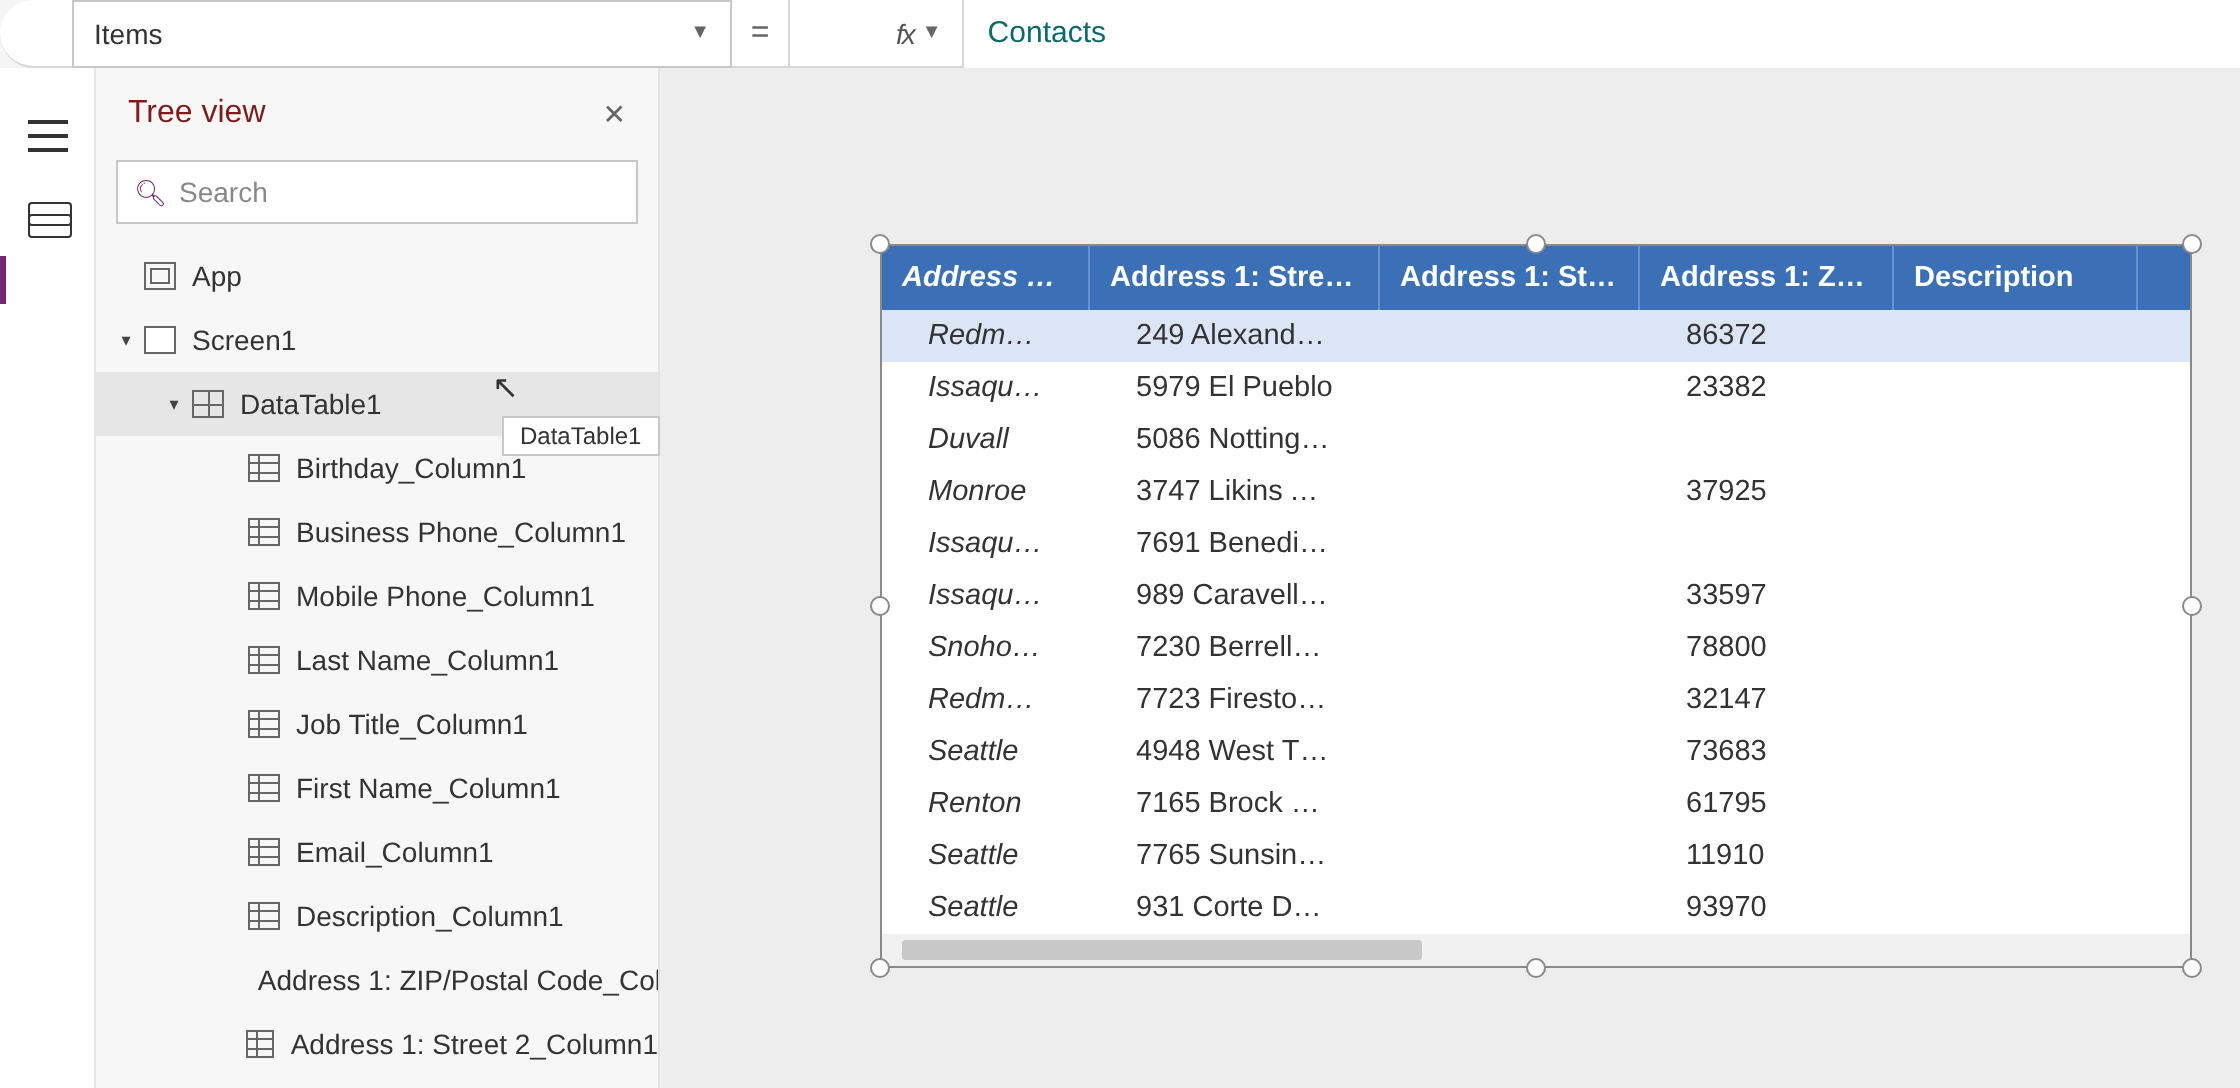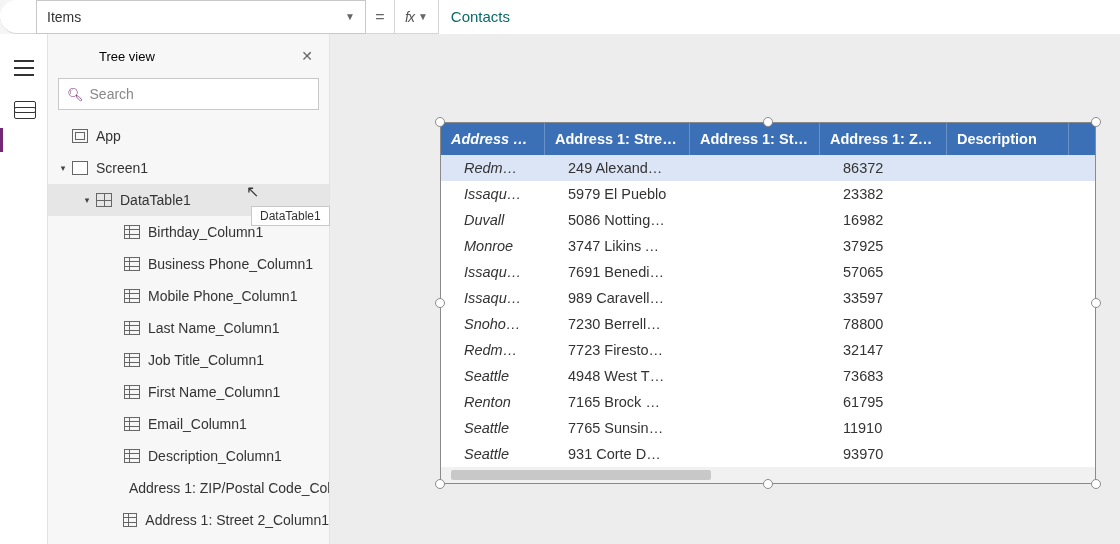--- a/index.html
+++ b/index.html
@@ -5,39 +5,39 @@
   * { box-sizing: border-box; margin: 0; padding: 0; font-family: "Segoe UI", Arial, sans-serif; }
   body { background: #f5f5f5; width: 1120px; height: 544px; overflow: hidden; }
 
   
   .formula-row { display: flex; align-items: center; height: 34px; background: #fff; border-bottom: 1px solid #d6d6d6; border-radius: 17px; }
   .prop-dd { width: 330px; height: 34px; margin-left: 36px; border: 1px solid #c8c8c8; display: flex; align-items: center; padding: 0 10px; font-size: 14px; color: #333; background: #fff; }
   .prop-dd .dd-label { flex: 1; }
   .prop-dd .chev { color: #666; font-size: 10px; }
   .eq { width: 28px; text-align: center; color: #666; font-size: 16px; }
   .fx-box { display: flex; align-items: center; height: 34px; border-left: 1px solid #d6d6d6; padding: 0 10px; }
-  .fx-box .fx { font-style: italic; font-size: 14px; color: #555; letter-spacing: -1px; }
+  .fx-box .fx { font-style: italic; font-size: 14px; color: #555; letter-spacing: -1px; margin-left: 43px; }
   .fx-box .chev { font-size: 10px; color: #666; margin-left: 4px; }
   .formula-input { flex: 1; height: 34px; border-left: 1px solid #d6d6d6; padding: 0 12px; display: flex; align-items: center; font-size: 15px; color: #0b6a6a; background: #fff; }
 
   
   .main { display: flex; height: calc(100% - 34px); }
   .left-rail { width: 48px; background: #fff; border-right: 1px solid #e3e3e3; padding-top: 26px; display: flex; flex-direction: column; align-items: center; gap: 22px; }
   .rail-icon { width: 20px; height: 16px; display: flex; flex-direction: column; justify-content: space-between; }
   .rail-icon .bar { height: 2px; background: #333; }
   .layers-icon { position: relative; width: 20px; height: 20px; }
   .layers-icon::before, .layers-icon::after { content: ""; position: absolute; width: 20px; height: 10px; transform: rotate(0deg) skewX(0deg); border: 1.5px solid #333; border-radius: 2px; }
   .layers-icon::before { top: 3px; }
   .layers-icon::after { top: 9px; }
   .rail-sel { position: absolute; left: 0; top: 128px; width: 3px; height: 24px; background: #742774; }
 
   
   .tree-panel { width: 282px; background: #f7f7f7; border-right: 1px solid #e3e3e3; display: flex; flex-direction: column; }
   .tree-head { display: flex; align-items: center; justify-content: space-between; padding: 14px 16px 14px 16px; }
-  .tree-head h2 { font-size: 13px; font-weight: 400; color: #000000; margin-left: 35px; }
+  .tree-head h2 { font-size: 16px; font-weight: 400; color: #7f1d1d; }
   .tree-head .close { font-size: 14px; color: #666; cursor: pointer; }
   .search-wrap { padding: 0 10px 10px 10px; }
   .search-box { background: #fff; border: 1px solid #c8c8c8; height: 32px; display: flex; align-items: center; padding: 0 8px; gap: 6px; }
   .search-box .mag { color: #742774; font-size: 13px; }
   .search-box input { border: none; outline: none; font-size: 14px; flex: 1; color: #333; }
   .search-box input::placeholder { color: #888; }
 
   .tree { font-size: 14px; color: #333; position: relative; }
   .tree-row { display: flex; align-items: center; height: 32px; padding-left: 12px; cursor: default; white-space: nowrap; overflow: hidden; }
   .tree-row.selected { background: #e6e6e6; }
@@ -238,35 +238,33 @@
             <div class="cell c0">Issaquah</div>
             <div class="cell c1">5979 El Pueblo</div>
             <div class="cell c2"></div>
             <div class="cell c3">23382</div>
             <div class="cell c4"></div>
           </div>
           <div class="dt-row">
             <div class="cell c0">Duvall</div>
             <div class="cell c1">5086 Nottingha…</div>
             <div class="cell c2"></div>
-            <div class="cell c3">16982</div>
             <div class="cell c4"></div>
           </div>
           <div class="dt-row">
             <div class="cell c0">Monroe</div>
             <div class="cell c1">3747 Likins Aven…</div>
             <div class="cell c2"></div>
             <div class="cell c3">37925</div>
             <div class="cell c4"></div>
           </div>
           <div class="dt-row">
             <div class="cell c0">Issaquah</div>
             <div class="cell c1">7691 Benedict Ct.</div>
             <div class="cell c2"></div>
-            <div class="cell c3">57065</div>
             <div class="cell c4"></div>
           </div>
           <div class="dt-row">
             <div class="cell c0">Issaquah</div>
             <div class="cell c1">989 Caravelle Ct</div>
             <div class="cell c2"></div>
             <div class="cell c3">33597</div>
             <div class="cell c4"></div>
           </div>
           <div class="dt-row">

